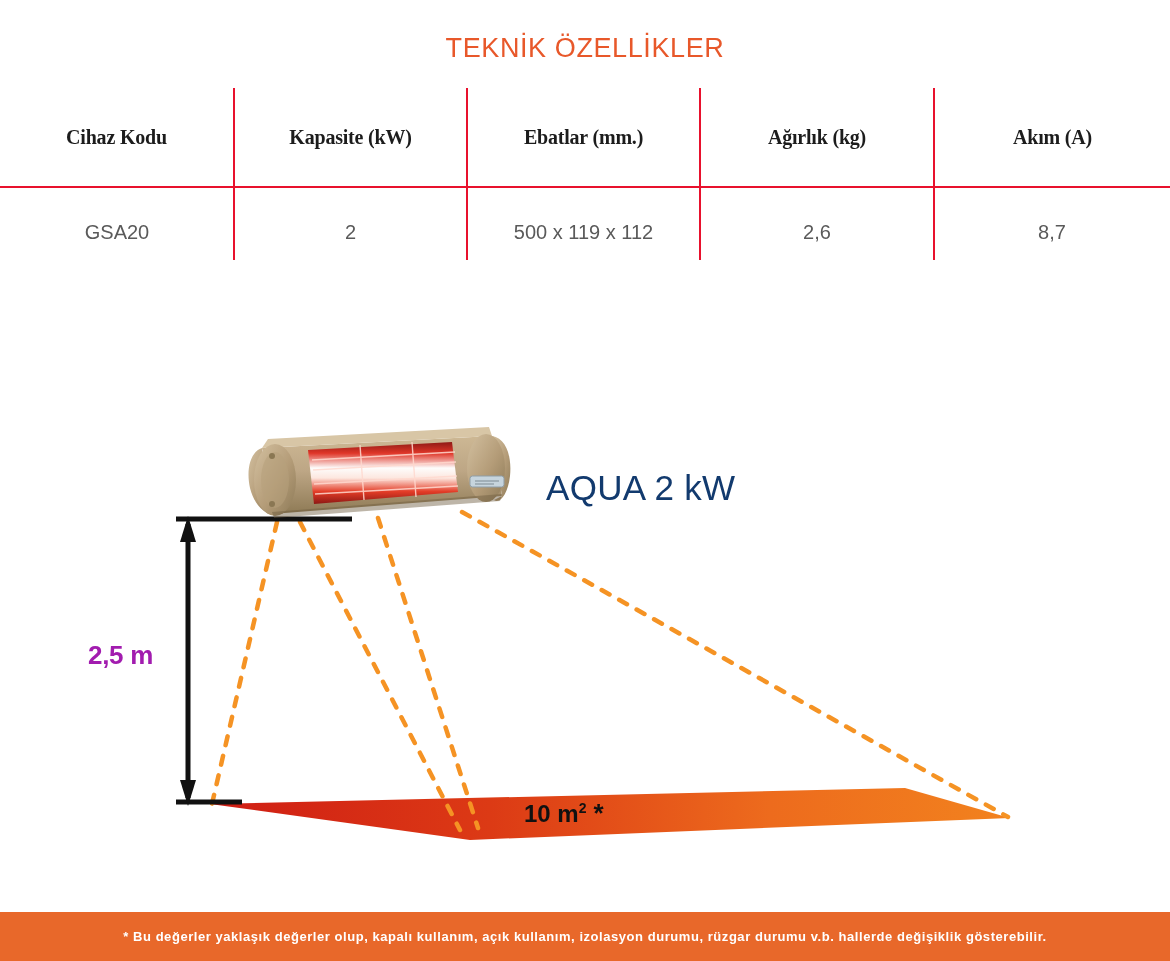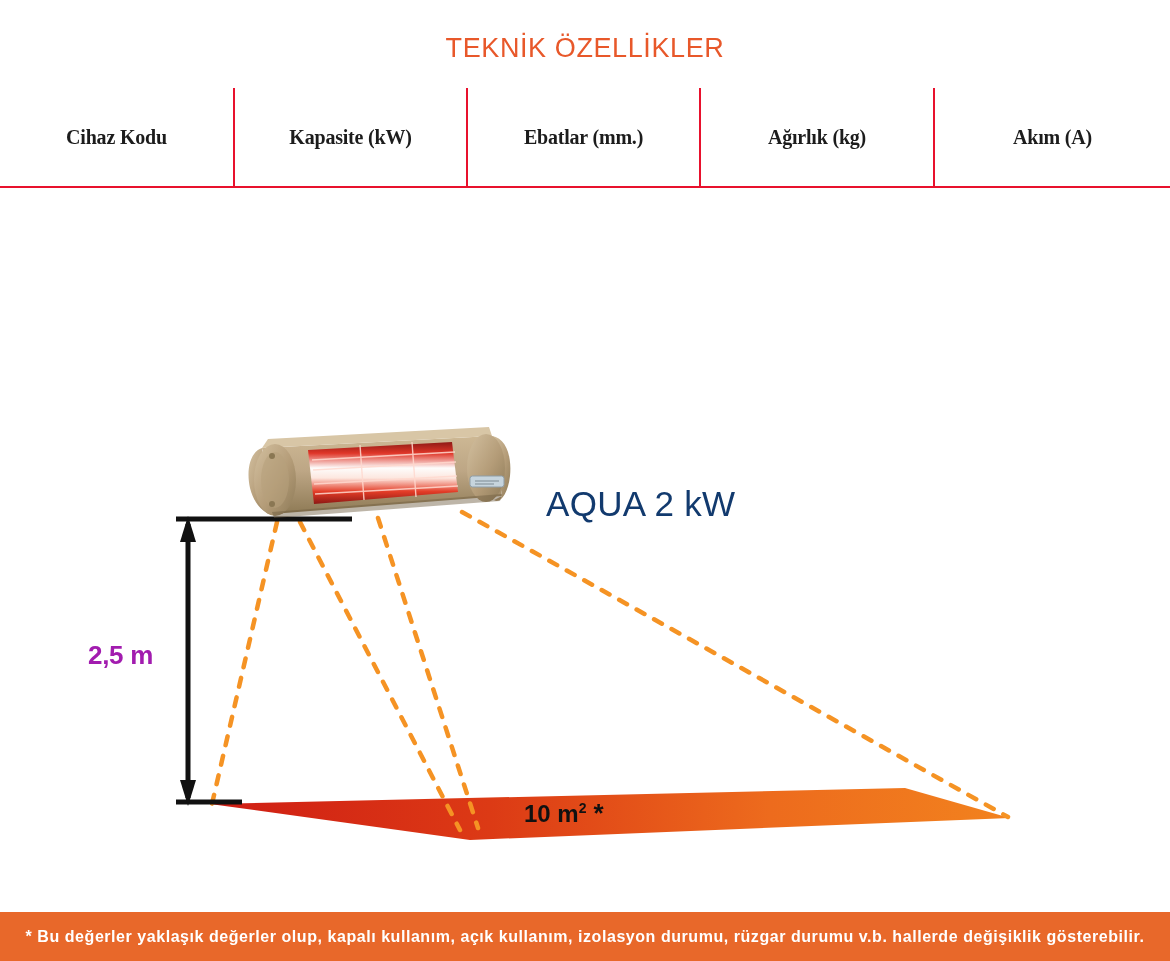--- a/index.html
+++ b/index.html
@@ -102,21 +102,20 @@
 
   .model-label {
     position: absolute;
     left: 546px;
     top: 468px;
     font-size: 35px;
     font-weight: 400;
     color: #123a6e;
     letter-spacing: 0.3px;
     white-space: nowrap;
-    margin-top: 16px;
   }
 
   .height-label {
     position: absolute;
     left: 88px;
     top: 640px;
     font-size: 26px;
     font-weight: 700;
     color: #a21caf;
     letter-spacing: -0.3px;
@@ -149,21 +148,21 @@
     top: 912px;
     width: 1170px;
     height: 49px;
     background: #e8682a;
     display: flex;
     align-items: center;
     justify-content: center;
   }
   .footer-text {
     color: #ffffff;
-    font-size: 16px;
+    font-size: 13px;
     font-weight: 700;
     letter-spacing: 0.55px;
     white-space: nowrap;
     font-family: "Liberation Sans", sans-serif;
   }
 </style>
 </head>
 <body>
 
 <div class="page-title">TEKNİK ÖZELLİKLER</div>
@@ -179,20 +178,27 @@
   <thead>
     <tr>
       <th>Cihaz Kodu</th>
       <th>Kapasite (kW)</th>
       <th>Ebatlar (mm.)</th>
       <th>Ağırlık (kg)</th>
       <th>Akım (A)</th>
     </tr>
   </thead>
   <tbody>
+    <tr class="row-last">
+      <td>GSA20</td>
+      <td>2</td>
+      <td>500 x 119 x 112</td>
+      <td>2,6</td>
+      <td>8,7</td>
+    </tr>
   </tbody>
 </table>
 
 <div class="diagram">
   <svg width="1170" height="500" viewBox="0 0 1170 500" xmlns="http://www.w3.org/2000/svg">
     <defs>
       <linearGradient id="coverageGrad" x1="0" y1="0" x2="1" y2="0">
         <stop offset="0%" stop-color="#cf1d14"></stop>
         <stop offset="35%" stop-color="#dc3a15"></stop>
         <stop offset="70%" stop-color="#ed6b1d"></stop>

